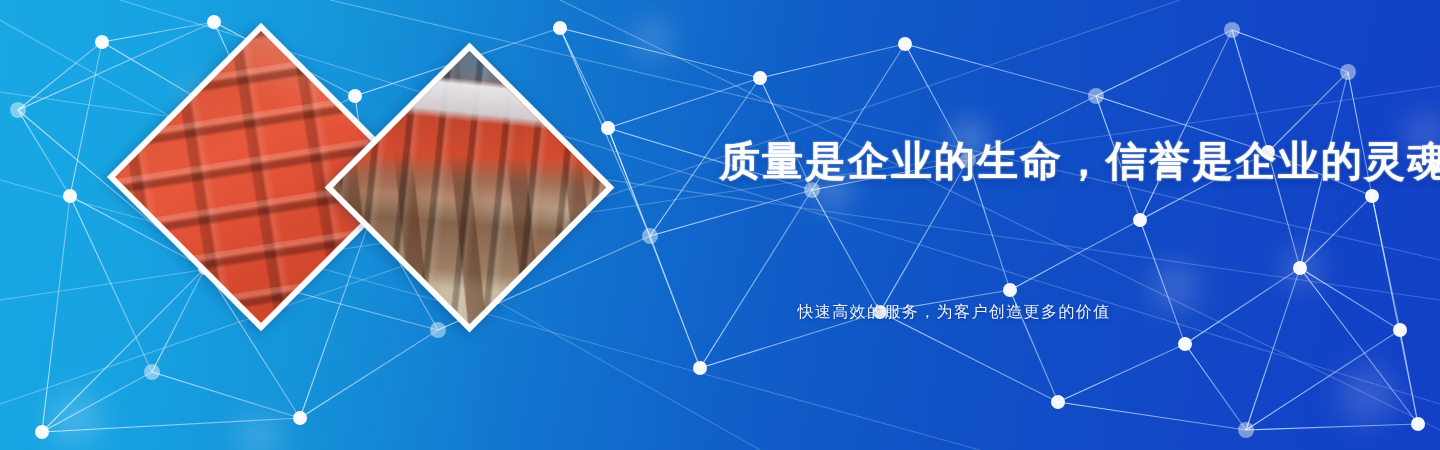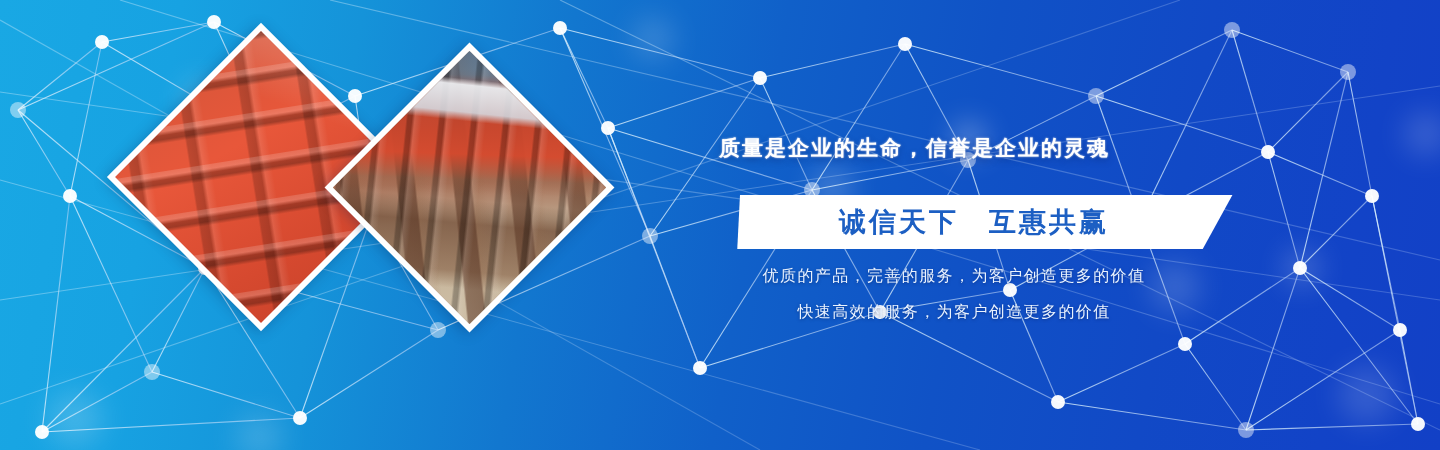--- a/index.html
+++ b/index.html
@@ -101,21 +101,22 @@
          rgba(0,0,0,0) 84%),
       linear-gradient(178deg,#6d7f92 0%,#7f8e9c 8%,#b9826a 18%,#b4563c 30%,#a9735a 48%,#bda58c 62%,#c8b79d 80%,#cfc0a8 100%);
   }
 
   
   #headline{
     position:absolute;
     left:719px;
     top:134px;
     width:540px;
-    font-size:21px;
+    text-align:center;
+    font-size:41px;
     font-weight:bold;
     letter-spacing:2px;
     color:#ffffff;
     white-space:nowrap;
     text-shadow:
        0 0 2px rgba(255,255,255,.85),
        1px 1px 0 rgba(22,78,180,.55),
       -1px 1px 0 rgba(22,78,180,.35),
        0 3px 7px rgba(8,38,110,.45);
   }
@@ -319,20 +320,16 @@
   </div>
 
   <div class="diamond" id="diamond-right">
     <div class="inner">
       <div class="photo photo-b"></div>
     </div>
   </div>
 
   <div id="headline">质量是企业的生命，信誉是企业的灵魂</div>
 
-  <div id="ribbon">
-    <div id="ribbon-text">诚信天下　互惠共赢</div>
-  </div>
-
-  <div class="subline" id="subline-1">优质的产品，完善的服务，为客户创造更多的价值</div>
+
   <div class="subline" id="subline-2">快速高效的服务，为客户创造更多的价值</div>
 
 </div>
 
 </body></html>

